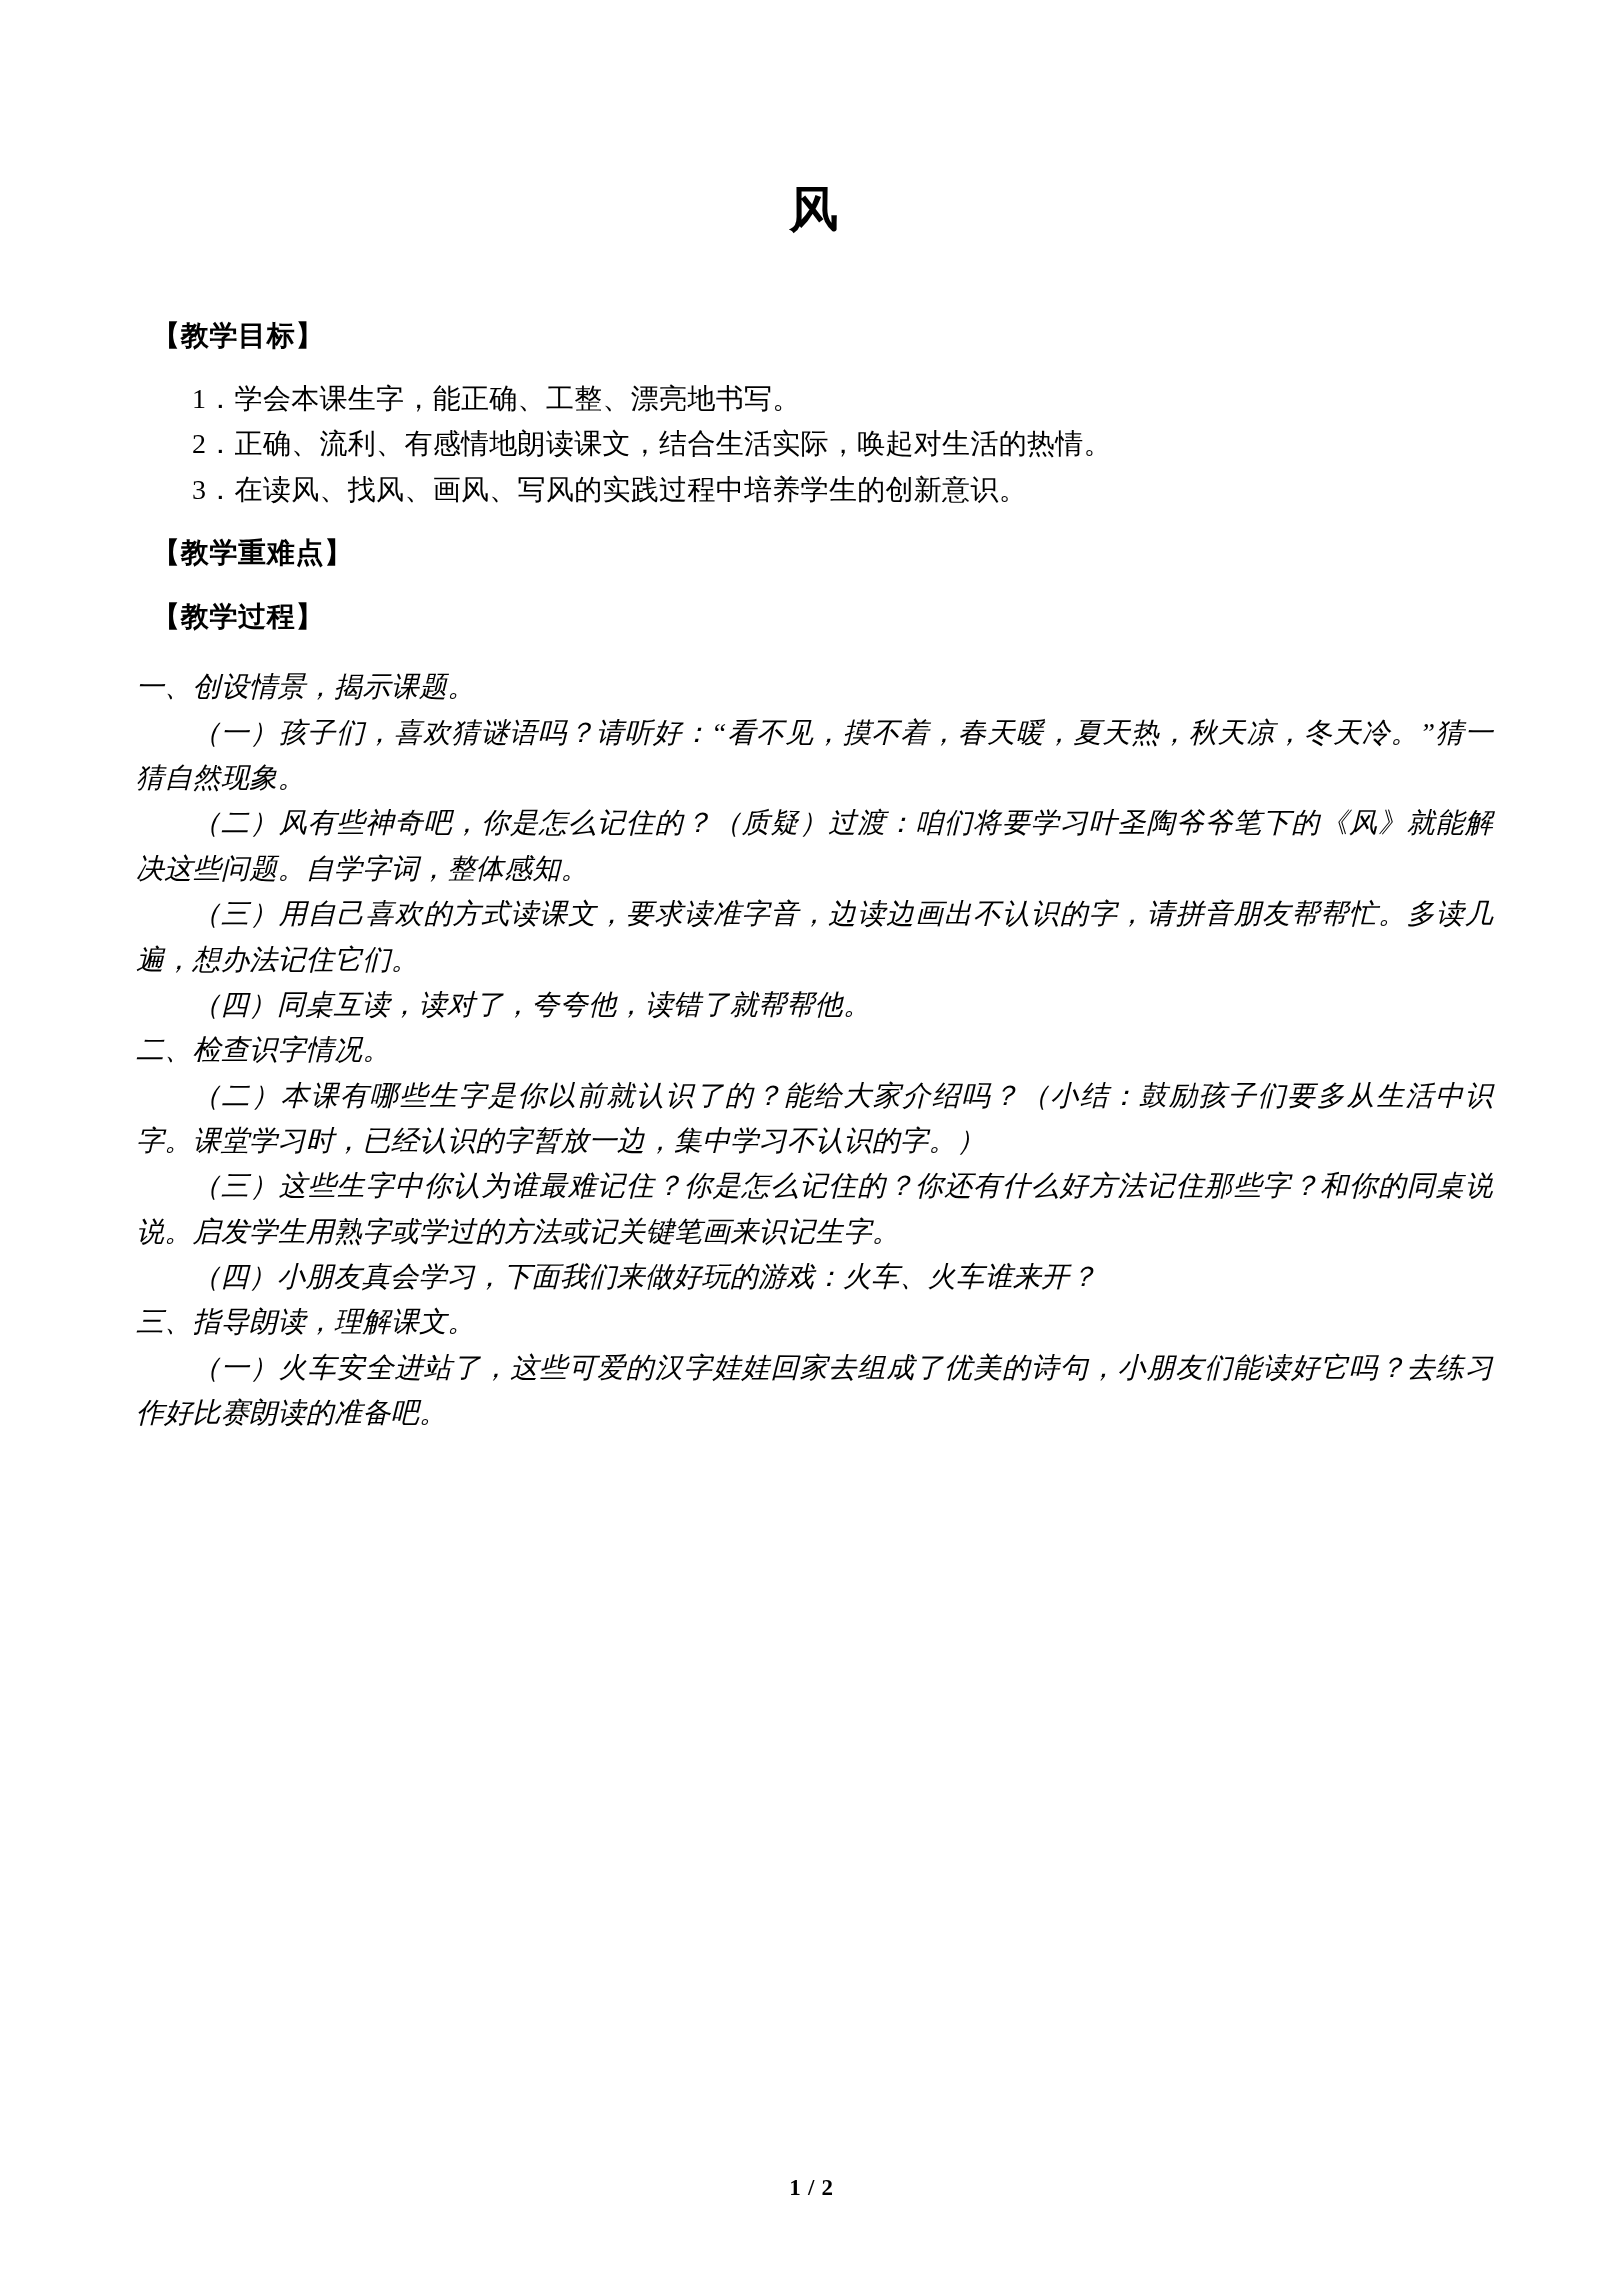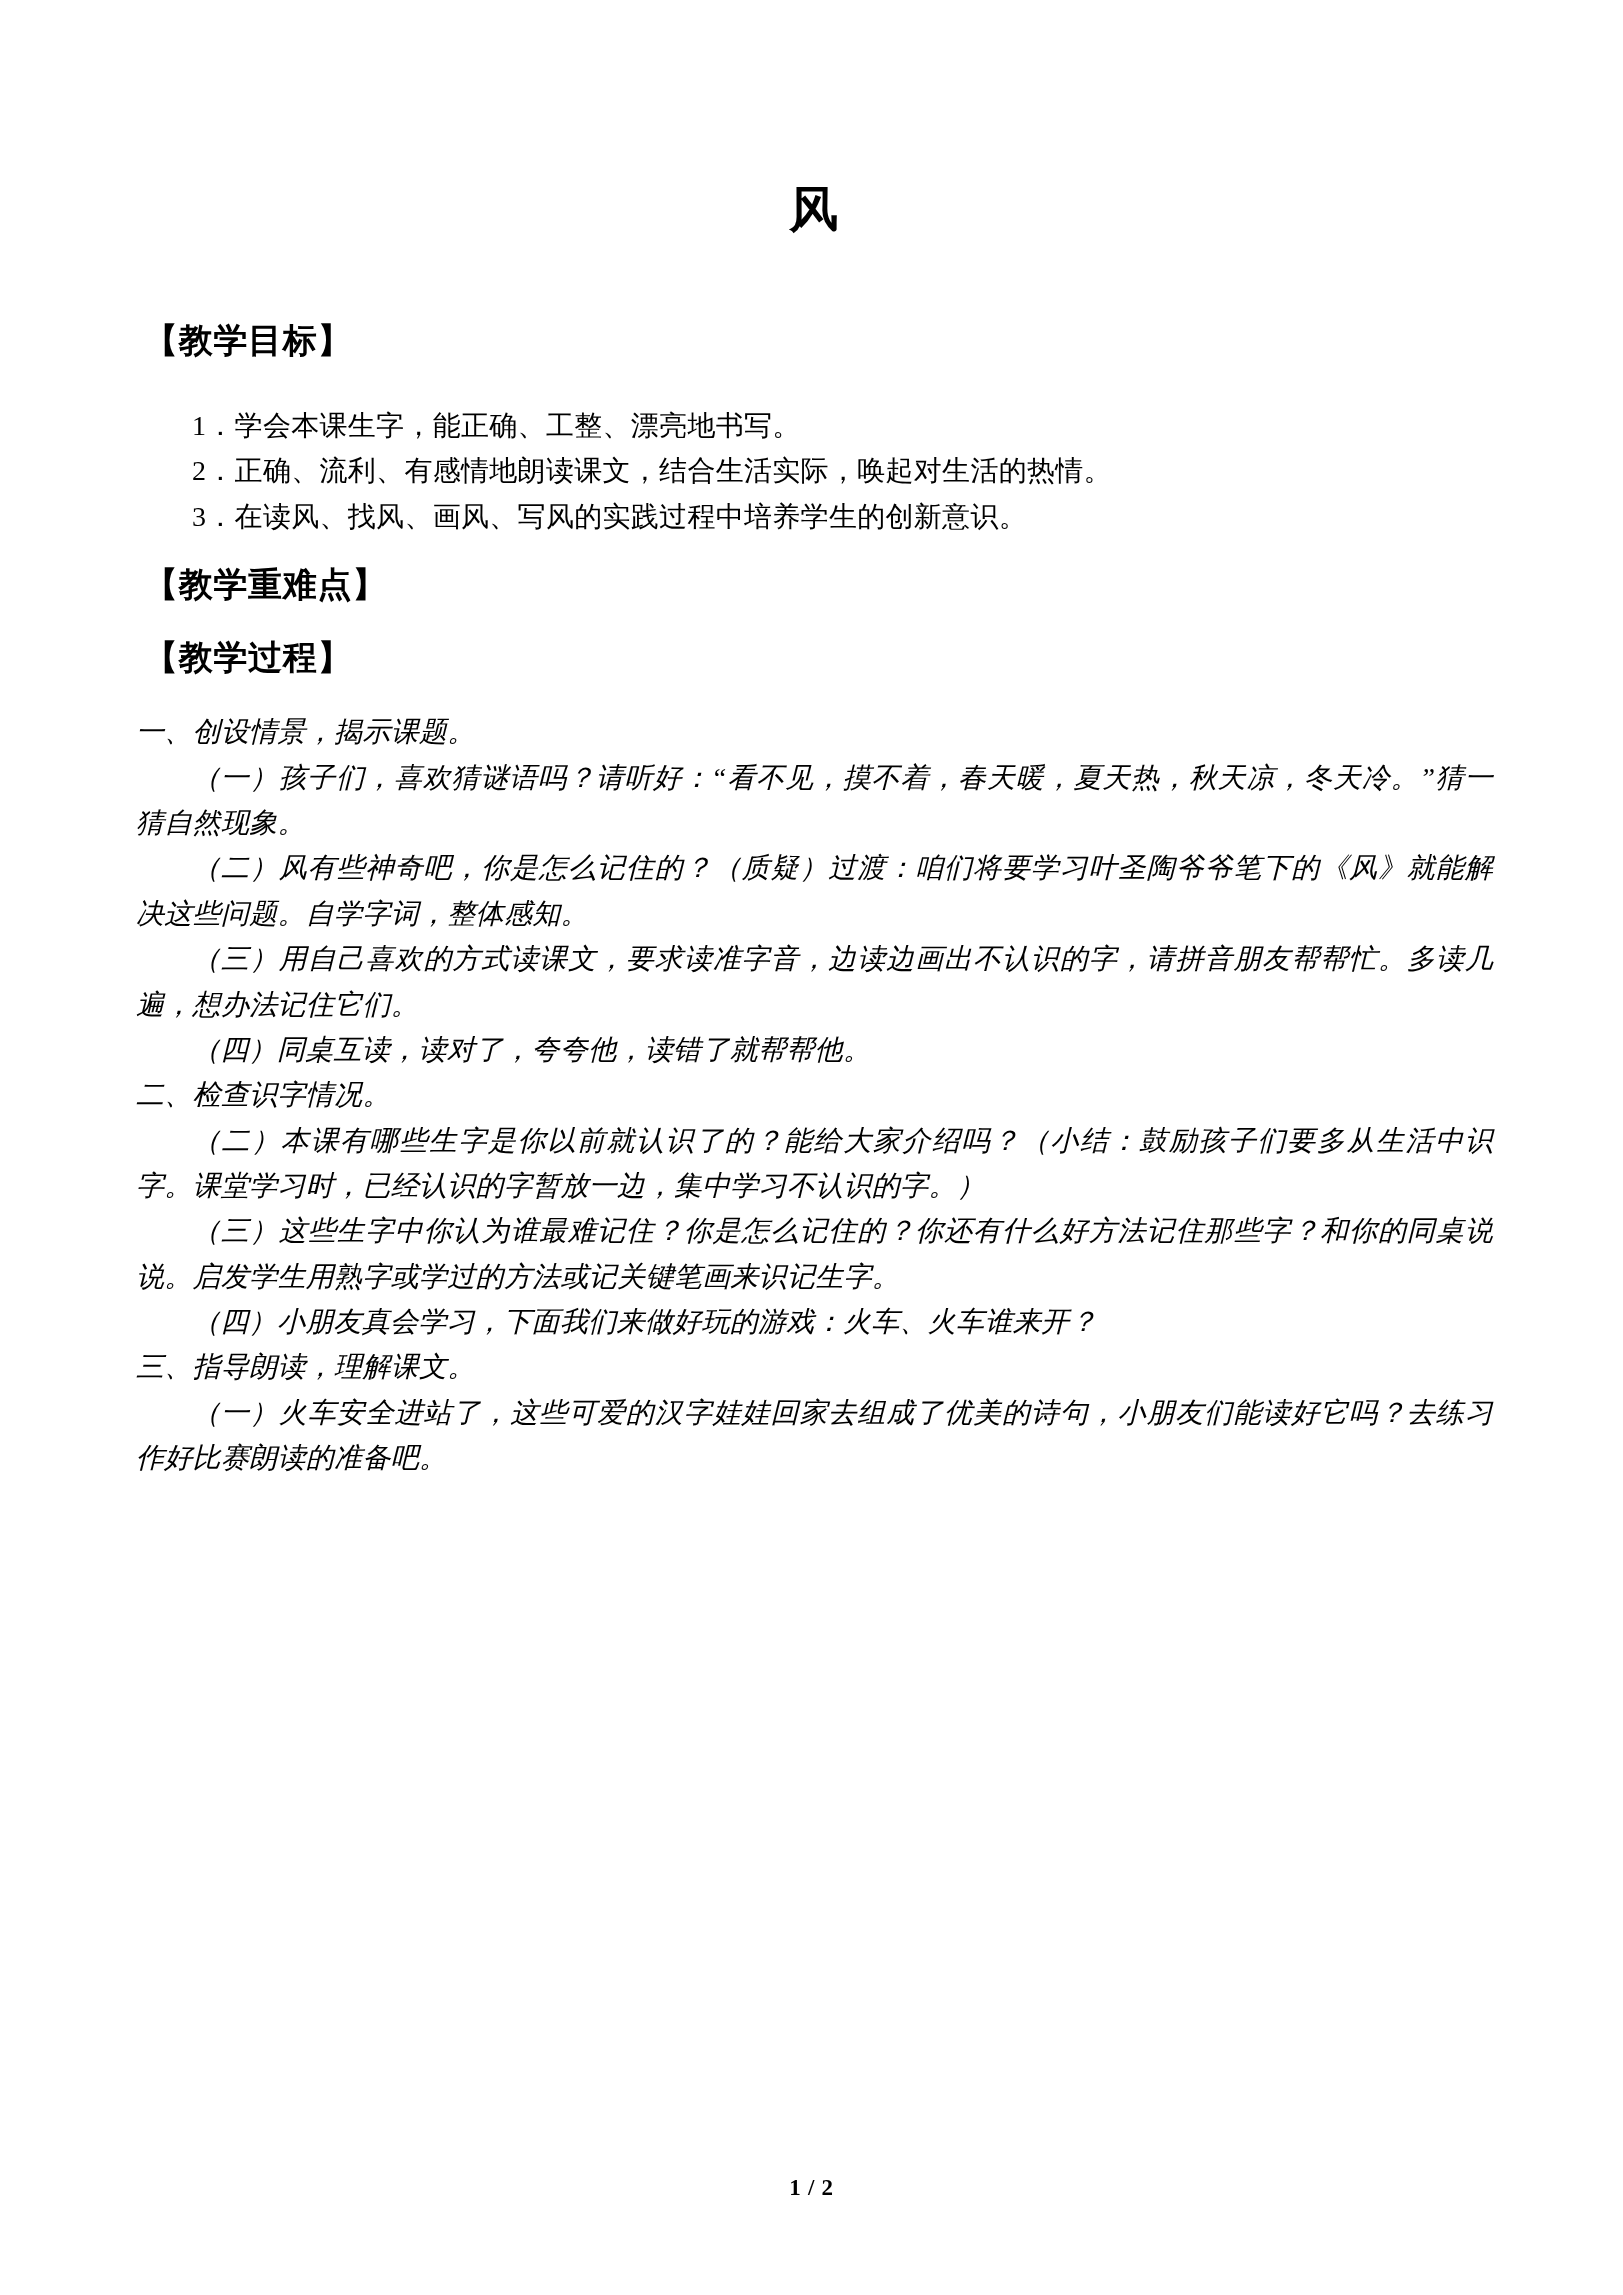--- a/index.html
+++ b/index.html
@@ -30,41 +30,41 @@
     text-align: center;
     font-size: 49px;
     font-weight: bold;
     letter-spacing: 1.4px;
     margin-top: 181px;
     margin-bottom: 0;
     line-height: 1.2;
     font-family: "Liberation Serif", "DejaVu Serif", serif;
   }
   .section-heading {
-    font-size: 34px;
+    font-size: 28px;
     font-weight: bold;
     line-height: 1.5;
-    margin: 8px;
+    margin: 16px;
     padding: 0;
     letter-spacing: 0.7px;
   }
   .h-goals { margin-top: 75px; }
   .h-focus { margin-top: 20.5px; }
   .h-process { margin-top: 22px; }
 
   .para {
     font-size: 28px;
     line-height: 1.62;
     margin: 0;
     letter-spacing: 0.3px;
     text-align: justify;
   }
   .indent2 { text-indent: 56px; }
   .indent0 { text-indent: 0; }
-  .block-goals { margin-top: 37px; }
+  .block-goals { margin-top: 19px; }
   .block-focus { margin-top: 16.4px; }
   .block-process { margin-top: 26px; font-style: italic; }
 
   .footer {
     position: absolute;
     left: 0;
     right: 0;
     bottom: 94px;
     text-align: center;
     font-size: 23px;

